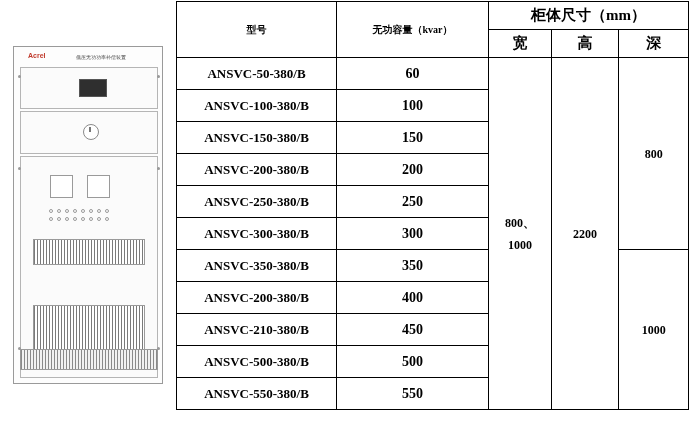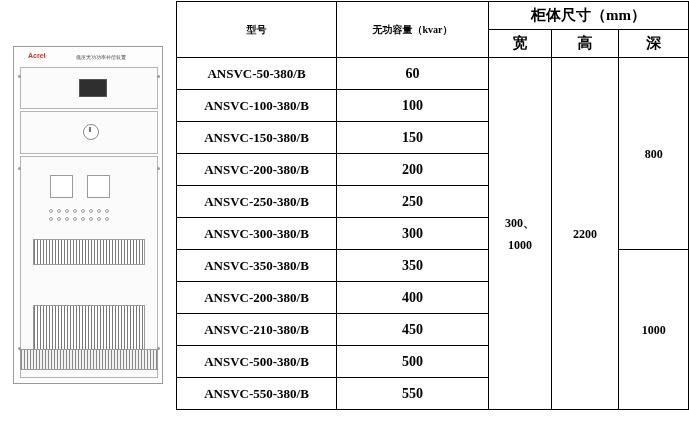--- a/index.html
+++ b/index.html
@@ -262,21 +262,21 @@
       <tr>
         <td class="hdr w-k">宽</td>
         <td class="hdr w-g">高</td>
         <td class="hdr w-s">深</td>
       </tr>
 
       <tr>
         <td class="cell-model">ANSVC-50-380/B</td>
         <td class="cell-kvar">60</td>
         <td class="cell-dim" rowspan="11">
-          <div>300、</div>
+          <div>800、</div>
           <div>1000</div>
         </td>
         <td class="cell-dim" rowspan="11">2200</td>
         <td class="cell-dim" rowspan="6">800</td>
       </tr>
 
       <tr>
         <td class="cell-model">ANSVC-100-380/B</td>
         <td class="cell-kvar">100</td>
       </tr>

